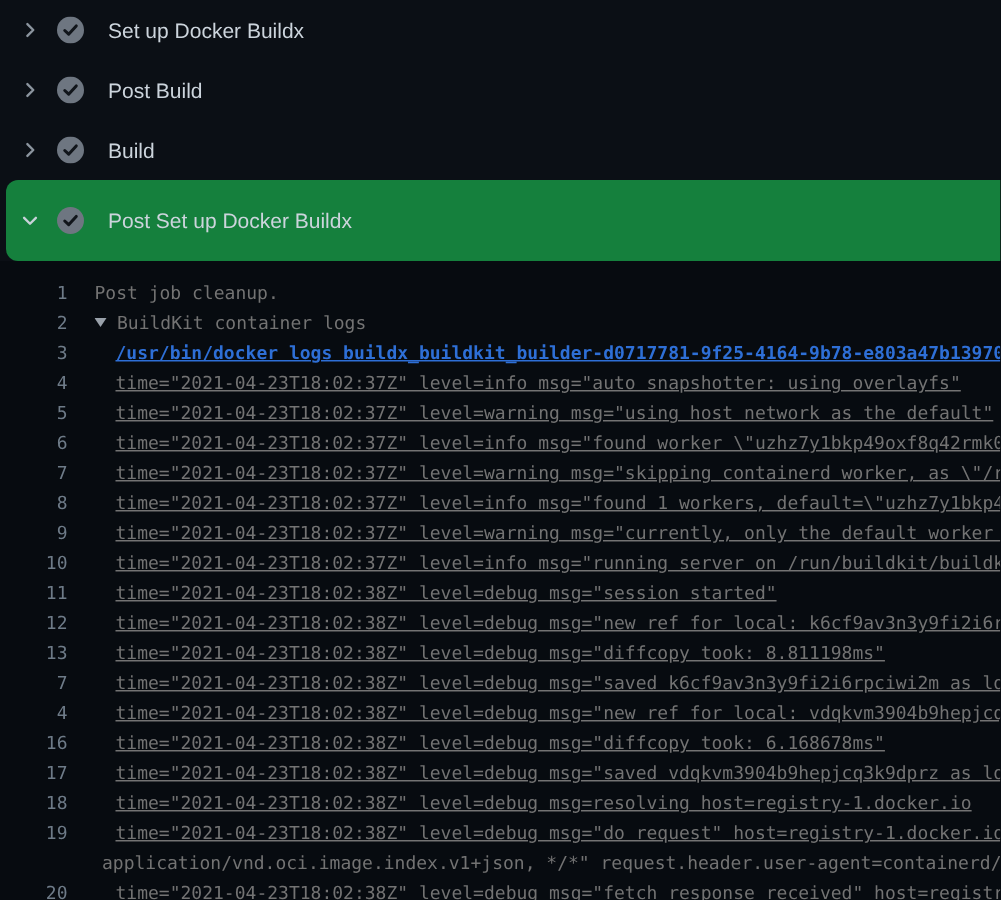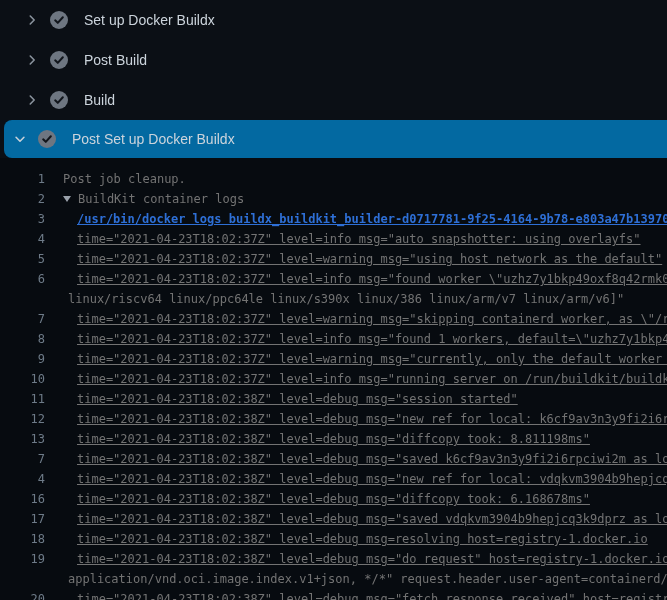--- a/index.html
+++ b/index.html
@@ -4,24 +4,24 @@
 <style>
   * { margin:0; padding:0; box-sizing:border-box; }
   html,body { width:667px; height:600px; overflow:hidden; }
   body {
     background:#0b0f15;
     font-family:"Liberation Sans","DejaVu Sans",sans-serif;
   }
   .steps { width:667px; }
   .step-row {
     height:40px; display:flex; align-items:center;
-    padding-left:22px; cursor:pointer; color:#ccd4dc;
+    padding-left:10px; cursor:pointer; color:#ccd4dc;
   }
   .step-row.expanded {
-    height:38px; background:#0369a1; border-radius:8px 0 0 8px;
+    height:54px; background:#15803d; border-radius:8px 0 0 8px;
     margin-left:4px; padding-left:6px;align-items:center;
   }
   .chev {
     width:20px; height:16px; display:flex; align-items:center; justify-content:center;
     color:#8b949e; flex:0 0 20px; margin-right:8px;
   }
   .step-row.expanded .chev { color:#c8d1d9; }
   .check { width:18px; height:18px; flex:0 0 18px; margin-right:16px; display:flex; }
   .step-label { font-size:14px; color:#ccd4dc; }
   .log {
@@ -126,24 +126,20 @@
     </div>
     <div class="log-row">
       <span class="ln">5</span>
       <span class="lt t-log">time="2021-04-23T18:02:37Z" level=warning msg="using host network as the default"</span>
     </div>
     <div class="log-row">
       <span class="ln">6</span>
       <span class="lt t-log">time="2021-04-23T18:02:37Z" level=info msg="found worker \"uzhz7y1bkp49oxf8q42rmk0xjd\", has support for platforms: [linux/amd64 linux/arm64</span>
     </div>
     <div class="log-row">
-      <span class="ln"></span>
-      <span class="lt t-wrap">linux/riscv64 linux/ppc64le linux/s390x linux/386 linux/arm/v7 linux/arm/v6]"</span>
-    </div>
-    <div class="log-row">
       <span class="ln">7</span>
       <span class="lt t-log">time="2021-04-23T18:02:37Z" level=warning msg="skipping containerd worker, as \"/run/containerd/containerd.sock\" does not exist"</span>
     </div>
     <div class="log-row">
       <span class="ln">8</span>
       <span class="lt t-log">time="2021-04-23T18:02:37Z" level=info msg="found 1 workers, default=\"uzhz7y1bkp49oxf8q42rmk0xjd\""</span>
     </div>
     <div class="log-row">
       <span class="ln">9</span>
       <span class="lt t-log">time="2021-04-23T18:02:37Z" level=warning msg="currently, only the default worker can be used."</span>

